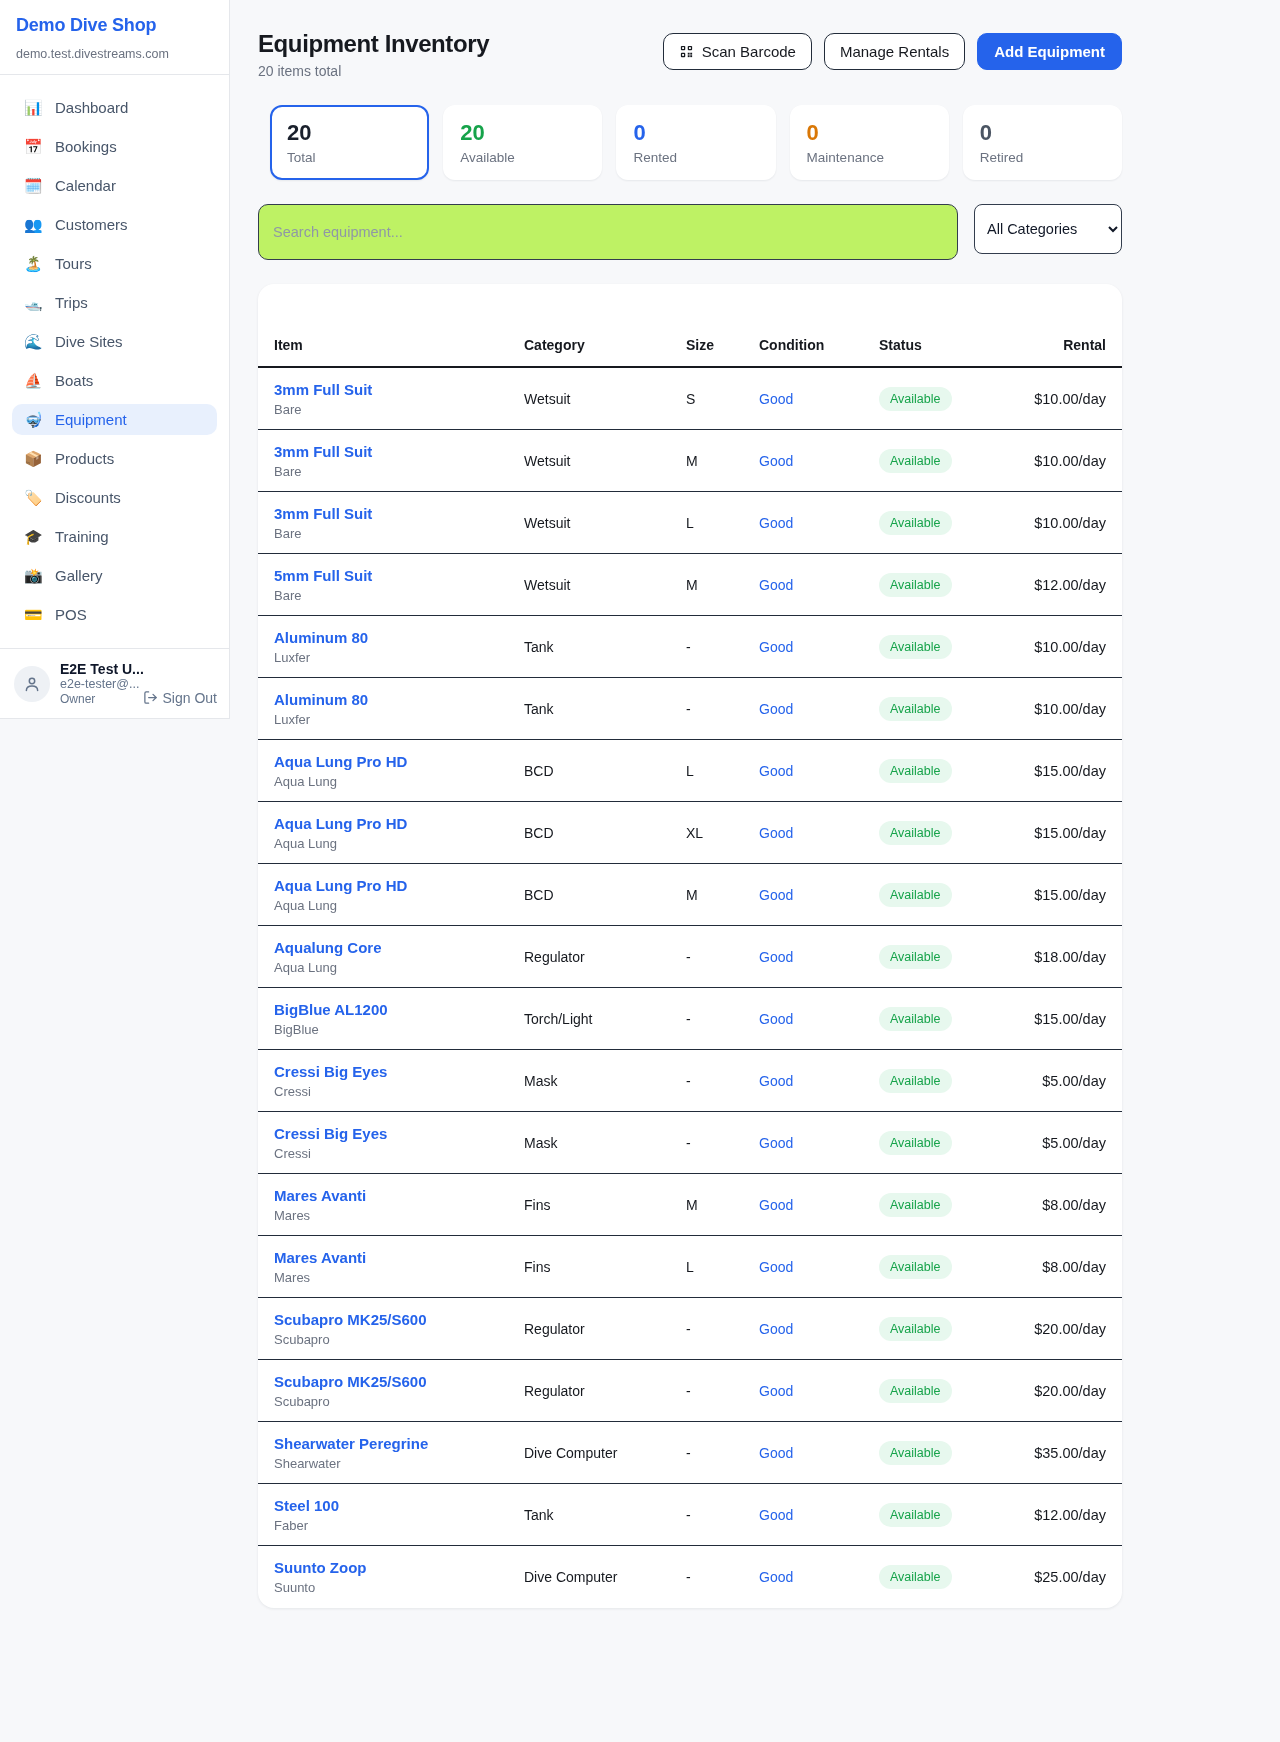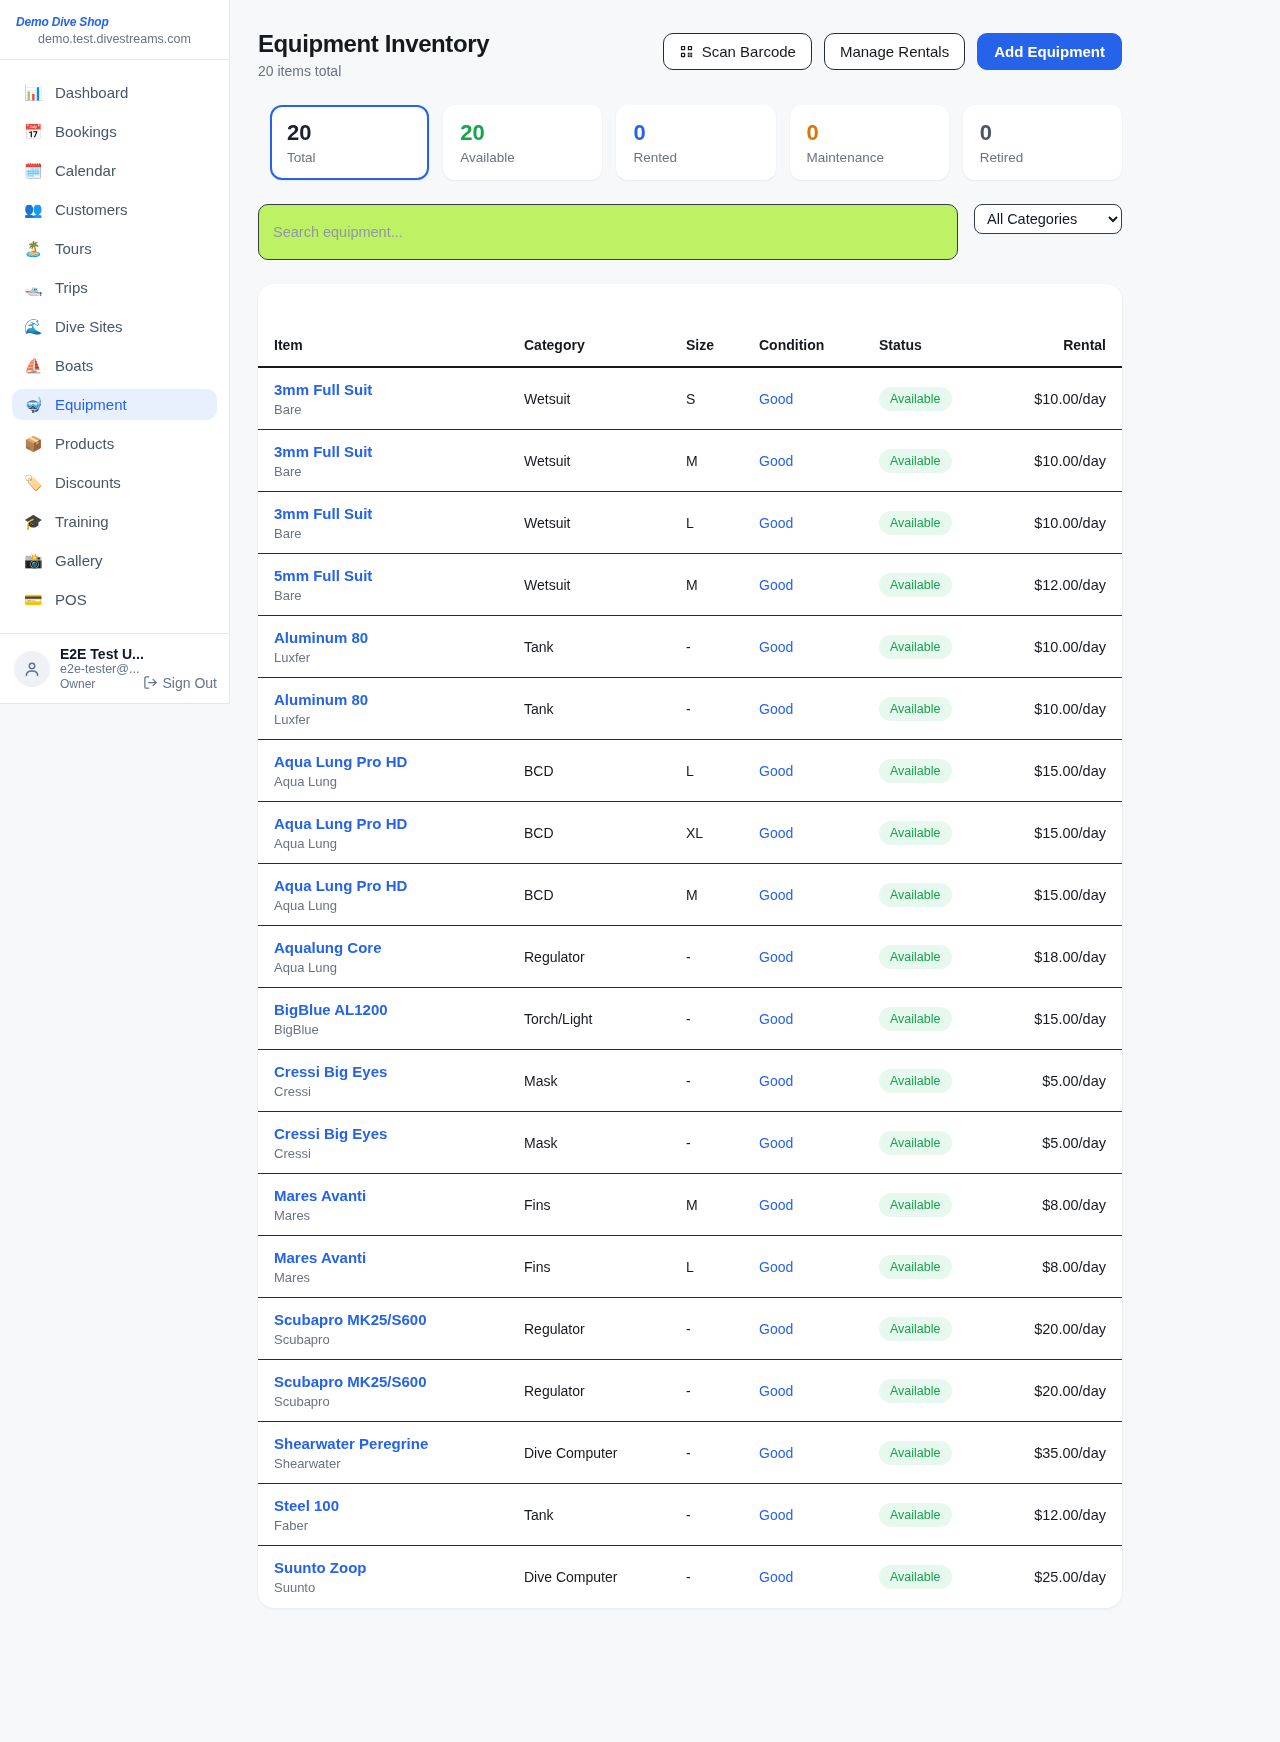--- a/index.html
+++ b/index.html
@@ -13,22 +13,22 @@
   }
 
   
   .sidebar {
     position:absolute; left:0; top:0;
     width:230px; background:#ffffff;
     border-right:1px solid #e5e7eb;
     border-bottom:1px solid #e5e7eb;
   }
   .brand-box { padding:15px 16px 13px; border-bottom:1px solid #e5e7eb; }
-  .brand { color:#2563eb; font-size:12px; font-weight:700; letter-spacing:-0.2px; cursor:pointer;font-style:italic; }
-  .domain { color:#6b7280; font-size:12.5px; margin-top:3px;text-align:center; }
+  .brand { color:#2563eb; font-size:18px; font-weight:700; letter-spacing:-0.2px; cursor:pointer; }
+  .domain { color:#6b7280; font-size:12.5px; margin-top:11px; }
   .nav { padding:17px 12px 10px; }
   .nav-item {
     display:flex; align-items:center; gap:13px;
     padding:7px 12px; margin-bottom:8px;
     border-radius:10px; color:#475569; font-size:15px; cursor:pointer;
   }
   .nav-item.is-active { background:#e8f0fd; color:#2563eb; font-weight:500; }
   .nav-icon { width:18px; display:inline-block; text-align:center; font-size:15px; line-height:1; }
   .user-box {
     border-top:1px solid #e5e7eb;
@@ -89,21 +89,21 @@
   
   .filters { display:flex; gap:16px; margin-top:24px; }
   .search-input {
     flex:1; height:56px;
     border:1px solid #333d4d; border-radius:10px;
     padding:0 14px; font-size:14.5px; font-family:inherit; color:#111827;
     background:#bef264; outline:none;
   }
   .search-input::placeholder { color:#8f98a5; }
   .category-select {
-    width:148px; height:30px;
+    width:148px; height:50px;
     border:1px solid #333d4d; border-radius:8px;
     background:#fff; font-size:14.5px; font-family:inherit; color:#111827;
     padding:0 8px; cursor:pointer;
   }
 
   
   .table-card {
     margin-top:24px; background:#fff; border-radius:16px;
     box-shadow:0 1px 3px rgba(16,24,40,.08);
     overflow:hidden;

